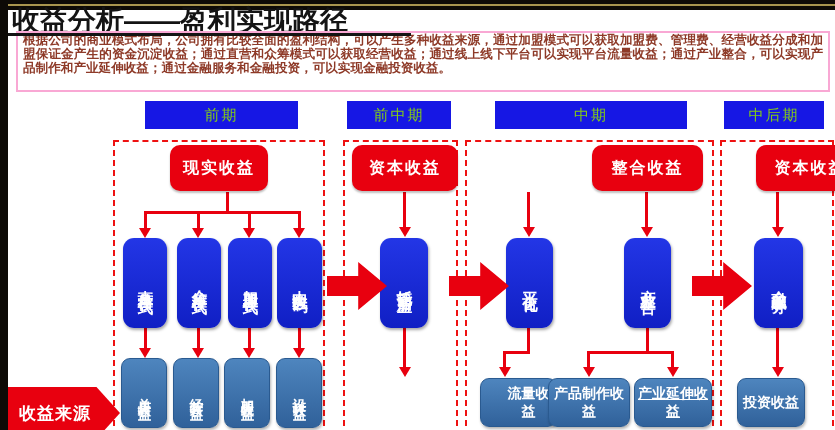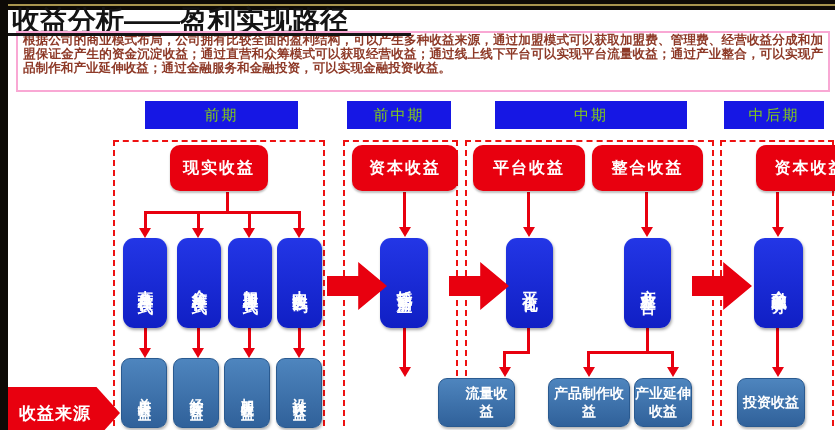--- a/index.html
+++ b/index.html
@@ -69,21 +69,20 @@
 
   <div class="abs hdr" style="left:145px;top:101px;width:153px;">前期</div>
   <div class="abs hdr" style="left:347px;top:101px;width:104px;">前中期</div>
   <div class="abs hdr" style="left:495px;top:101px;width:192px;">中期</div>
   <div class="abs hdr" style="left:724px;top:101px;width:100px;">中后期</div>
 
   <div class="abs rowarrow" style="top:387px;">收益来源</div>
 
   <div class="abs pbox" style="left:170px;top:145px;width:98px;">现实收益</div>
   <div class="abs pbox" style="left:352px;top:145px;width:106px;">资本收益</div>
-  <div class="abs pbox" style="left:473px;top:145px;width:112px;">平台收益</div>
   <div class="abs pbox" style="left:592px;top:145px;width:111px;">整合收益</div>
   <div class="abs pbox" style="left:724px;top:145px;width:109px;margin-left:32px;">资本收益</div>
 
   <div class="abs cline" style="left:226px;top:192px;width:3px;height:20px;"></div>
   <div class="abs cline" style="left:144px;top:211px;width:157px;height:3px;"></div>
   <div class="abs cline" style="left:144px;top:211px;width:3px;height:18px;"></div>
   <div class="abs cline" style="left:197px;top:211px;width:3px;height:18px;"></div>
   <div class="abs cline" style="left:248px;top:211px;width:3px;height:18px;"></div>
   <div class="abs cline" style="left:298px;top:211px;width:3px;height:18px;"></div>
   <div class="abs ah" style="left:139px;top:228px;"></div>
@@ -160,18 +159,18 @@
     </div>
   <div class="abs sbox v" style="left:173px;width:46px;">
       <span class="vert">经营收益</span>
     </div>
   <div class="abs sbox v" style="left:224px;width:46px;">
       <span class="vert">加盟收益</span>
     </div>
   <div class="abs sbox v" style="left:276px;width:46px;">
       <span class="vert">设计收益</span>
     </div>
-  <div class="abs sbox h2" style="left:438px;width:77px;padding-left:20px;">流量收益</div>
+  <div class="abs sbox h2" style="left:480px;width:77px;padding-left:20px;">流量收益</div>
   <div class="abs sbox h2" style="left:548px;width:82px;">产品制作收益</div>
-  <div class="abs sbox h2" style="left:634px;width:58px;">产业延伸收益</div>
+  <div class="abs sbox h2" style="left:634px;width:78px;text-decoration:underline;">产业延伸收益</div>
   <div class="abs sbox h2" style="left:737px;width:68px;">投资收益</div>
 
 </div>
 
 </body></html>

